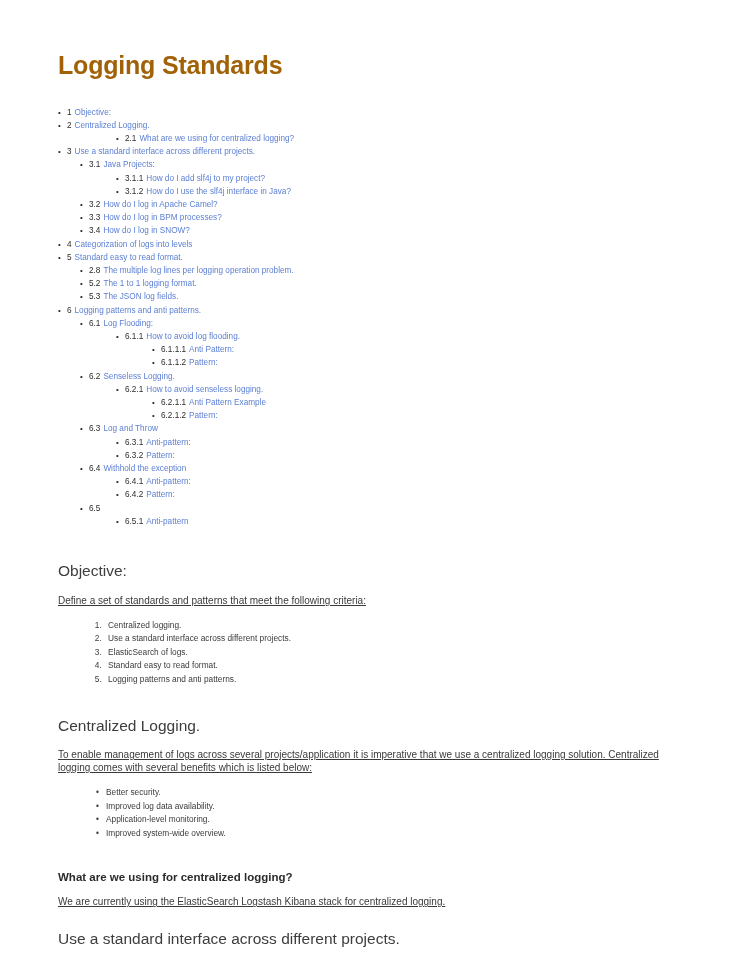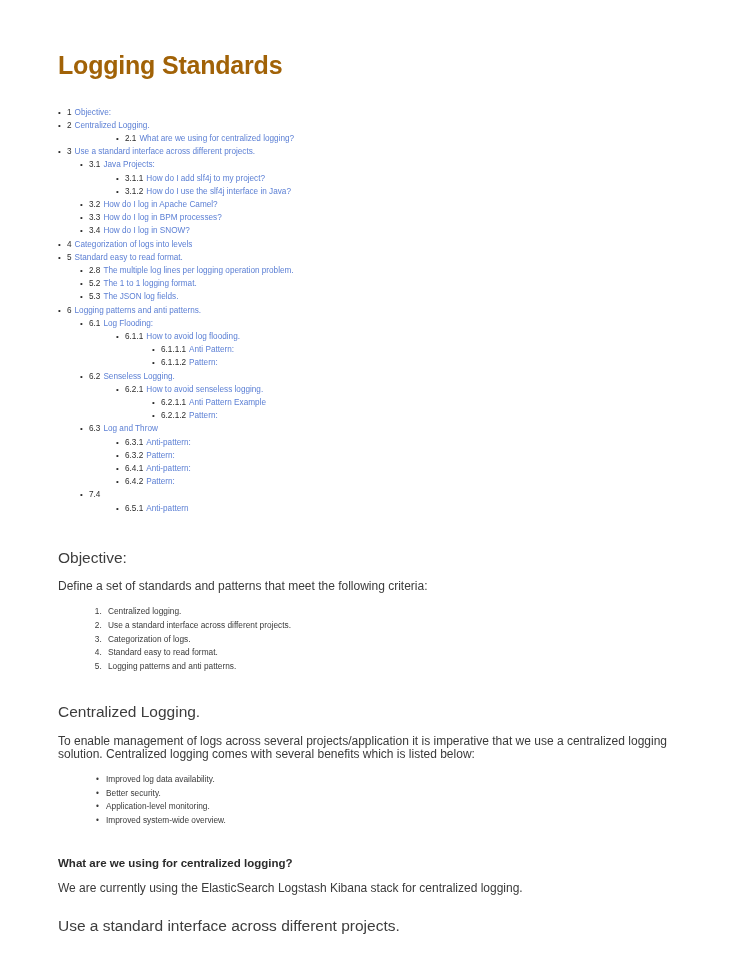--- a/index.html
+++ b/index.html
@@ -81,24 +81,25 @@
     font-weight: bold;
     color: #2b2b2b;
     margin: 0 0 11px 0;
     line-height: 1.2;
   }
   .section { margin-bottom: 30px; }
   .section-tight { margin-bottom: 22px; }
 
   
   p.body {
-    font-size: 12px;
+    font-size: 10px;
     line-height: 13px;
     color: #3a3a3a;
     margin: 0 0 12px 0;
+    text-decoration: underline;
   }
 
   
   ol.num-list {
     margin: 0 0 6px 0;
     padding: 0 0 0 46px;
     font-size: 8.3px;
     line-height: 13.6px;
     color: #3a3a3a;
   }
@@ -259,59 +260,64 @@
       <li class="toc-item lvl-2">
         <span class="toc-bullet"></span>
         <span class="toc-num">6.3.1</span>
         <a class="toc-link" href="#">Anti-pattern:</a>
       </li>
       <li class="toc-item lvl-2">
         <span class="toc-bullet"></span>
         <span class="toc-num">6.3.2</span>
         <a class="toc-link" href="#">Pattern:</a>
       </li>
+      <li class="toc-item lvl-1">
+        <span class="toc-bullet"></span>
+        <span class="toc-num">6.4</span>
+        <a class="toc-link" href="#">Withhold the exception</a>
+      </li>
       <li class="toc-item lvl-2">
         <span class="toc-bullet"></span>
         <span class="toc-num">6.4.1</span>
         <a class="toc-link" href="#">Anti-pattern:</a>
       </li>
       <li class="toc-item lvl-2">
         <span class="toc-bullet"></span>
         <span class="toc-num">6.4.2</span>
         <a class="toc-link" href="#">Pattern:</a>
       </li>
       <li class="toc-item lvl-1">
         <span class="toc-bullet"></span>
-        <span class="toc-num">7.4</span>
+        <span class="toc-num">6.5</span>
       </li>
       <li class="toc-item lvl-2">
         <span class="toc-bullet"></span>
         <span class="toc-num">6.5.1</span>
         <a class="toc-link" href="#">Anti-pattern</a>
       </li>
     </ul>
 
   <div class="section">
     <h2 class="h1">Objective:</h2>
     <p class="body">Define a set of standards and patterns that meet the following criteria:</p>
     <ol class="num-list" id="objective-items">
         <li>Centralized logging.</li>
         <li>Use a standard interface across different projects.</li>
-        <li>Categorization of logs.</li>
+        <li>ElasticSearch of logs.</li>
         <li>Standard easy to read format.</li>
         <li>Logging patterns and anti patterns.</li>
       </ol>
   </div>
 
   <div class="section">
     <h2 class="h1">Centralized Logging.</h2>
     <p class="body">To enable management of logs across several projects/application it is imperative that we use a centralized logging solution.  Centralized logging comes with several benefits which is listed below:</p>
     <ul class="bullet-list" id="centralized-items">
+        <li>Better security.</li>
         <li>Improved log data availability.</li>
-        <li>Better security.</li>
         <li>Application-level monitoring.</li>
         <li>Improved system-wide overview.</li>
       </ul>
   </div>
 
   <div class="section-tight">
     <h3 class="h2">What are we using for centralized logging?</h3>
     <p class="body">We are currently using the ElasticSearch Logstash Kibana stack for centralized logging.</p>
   </div>
 

